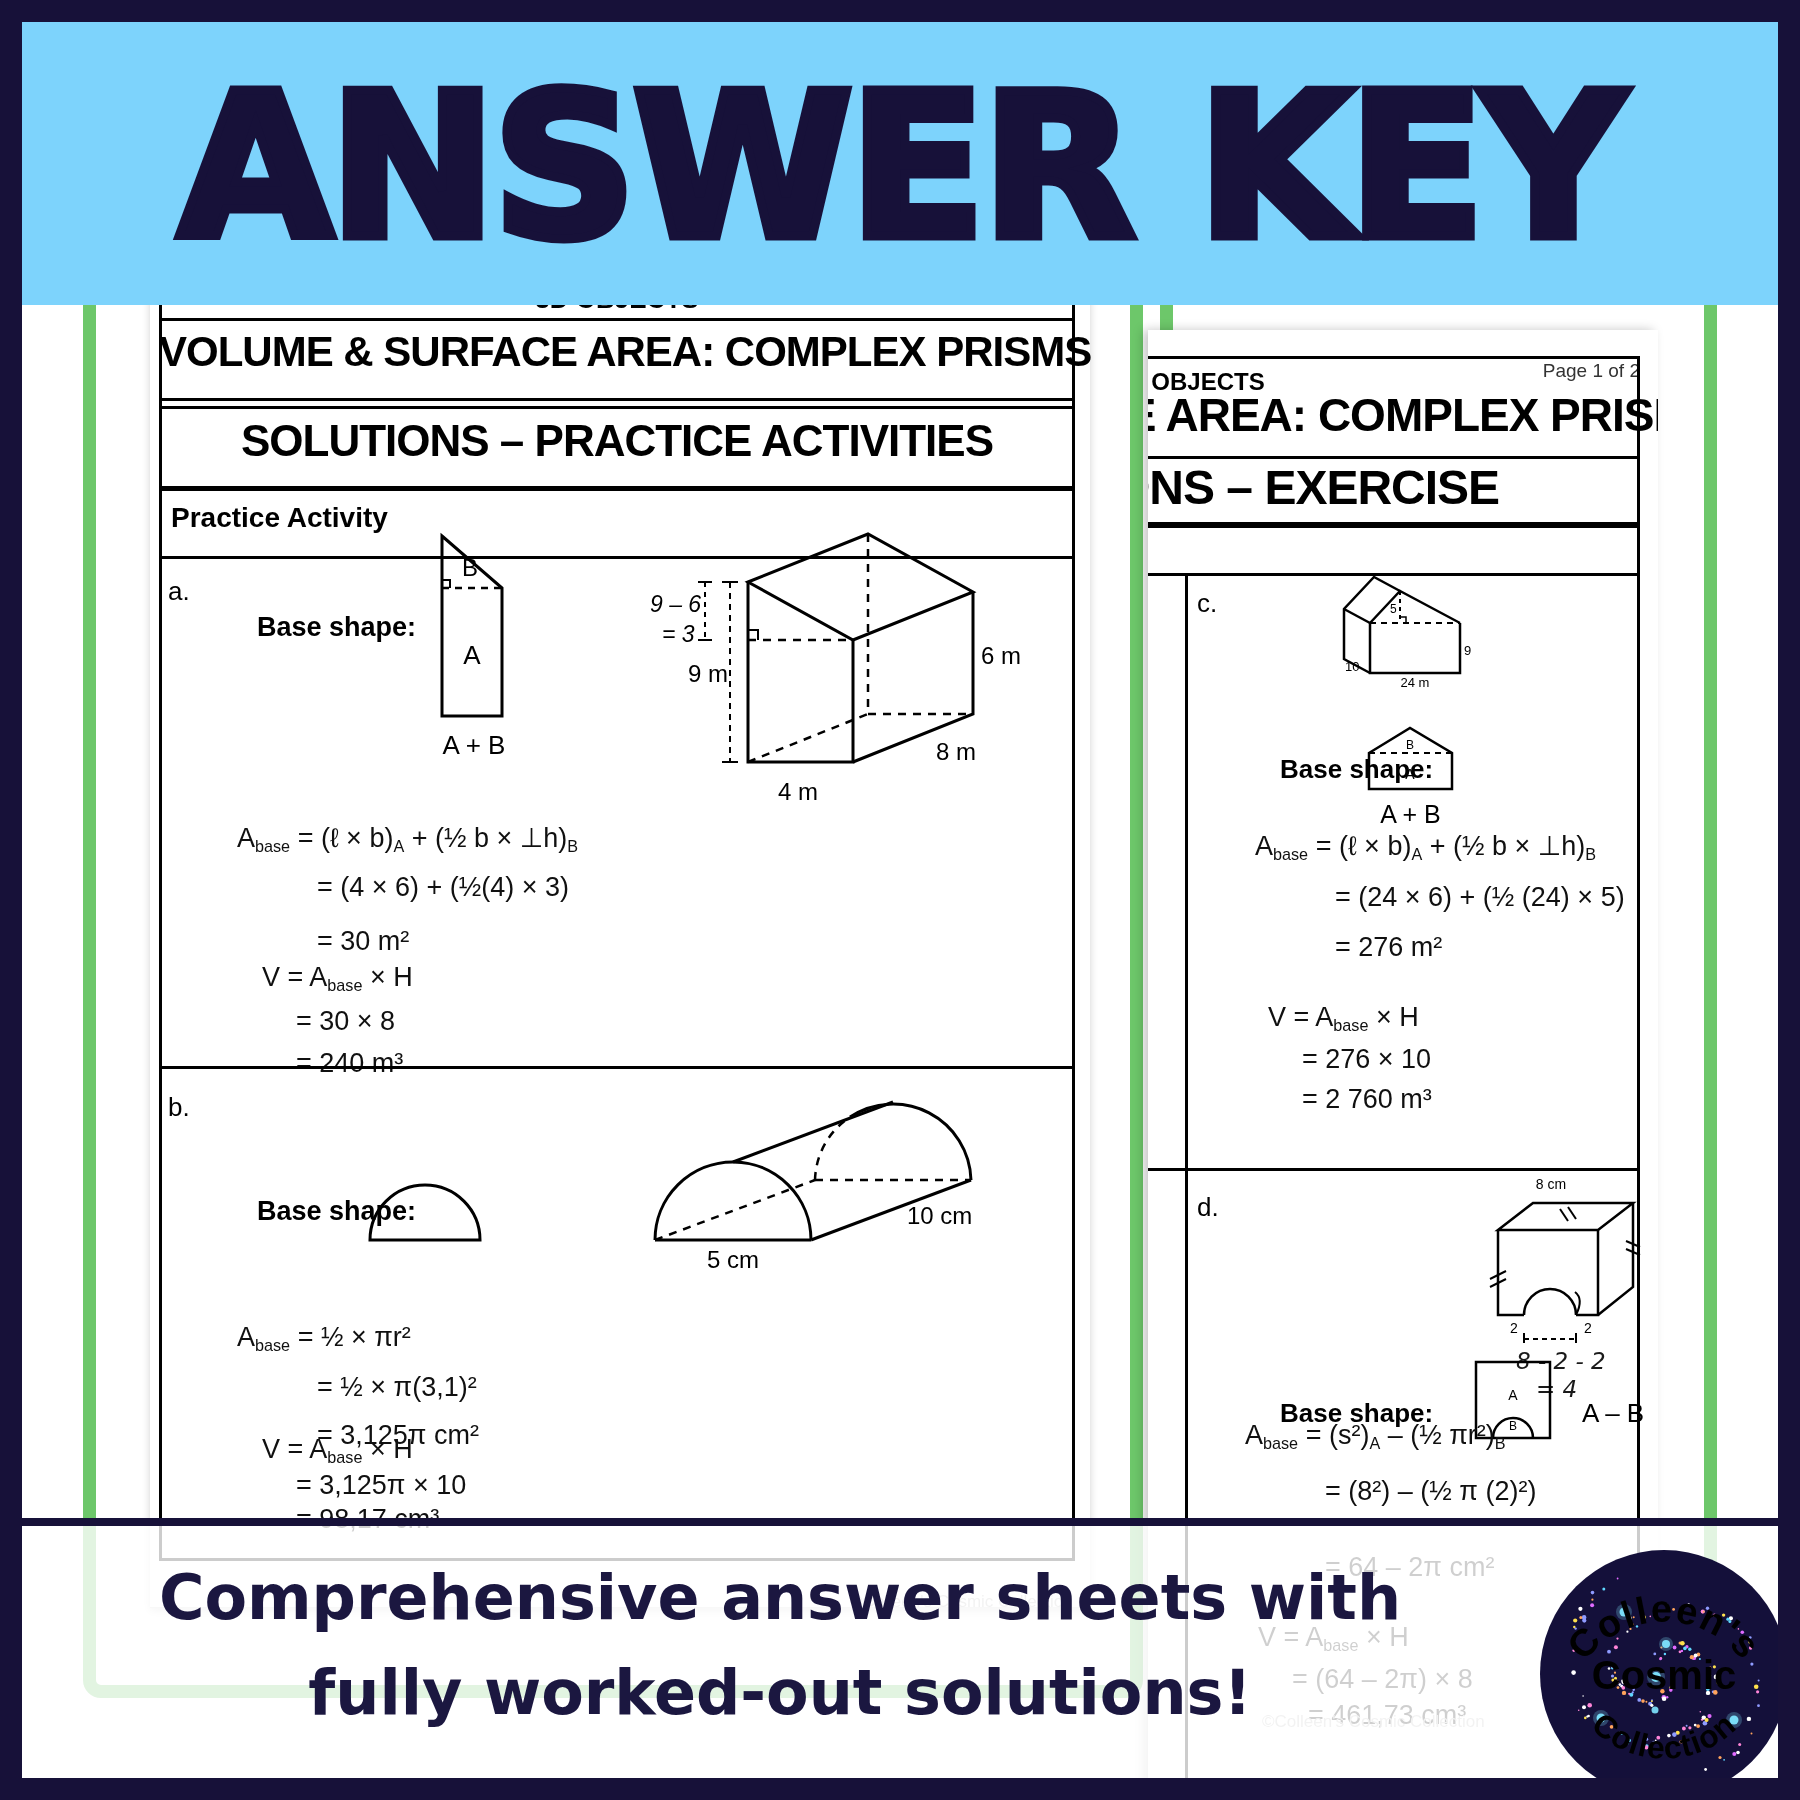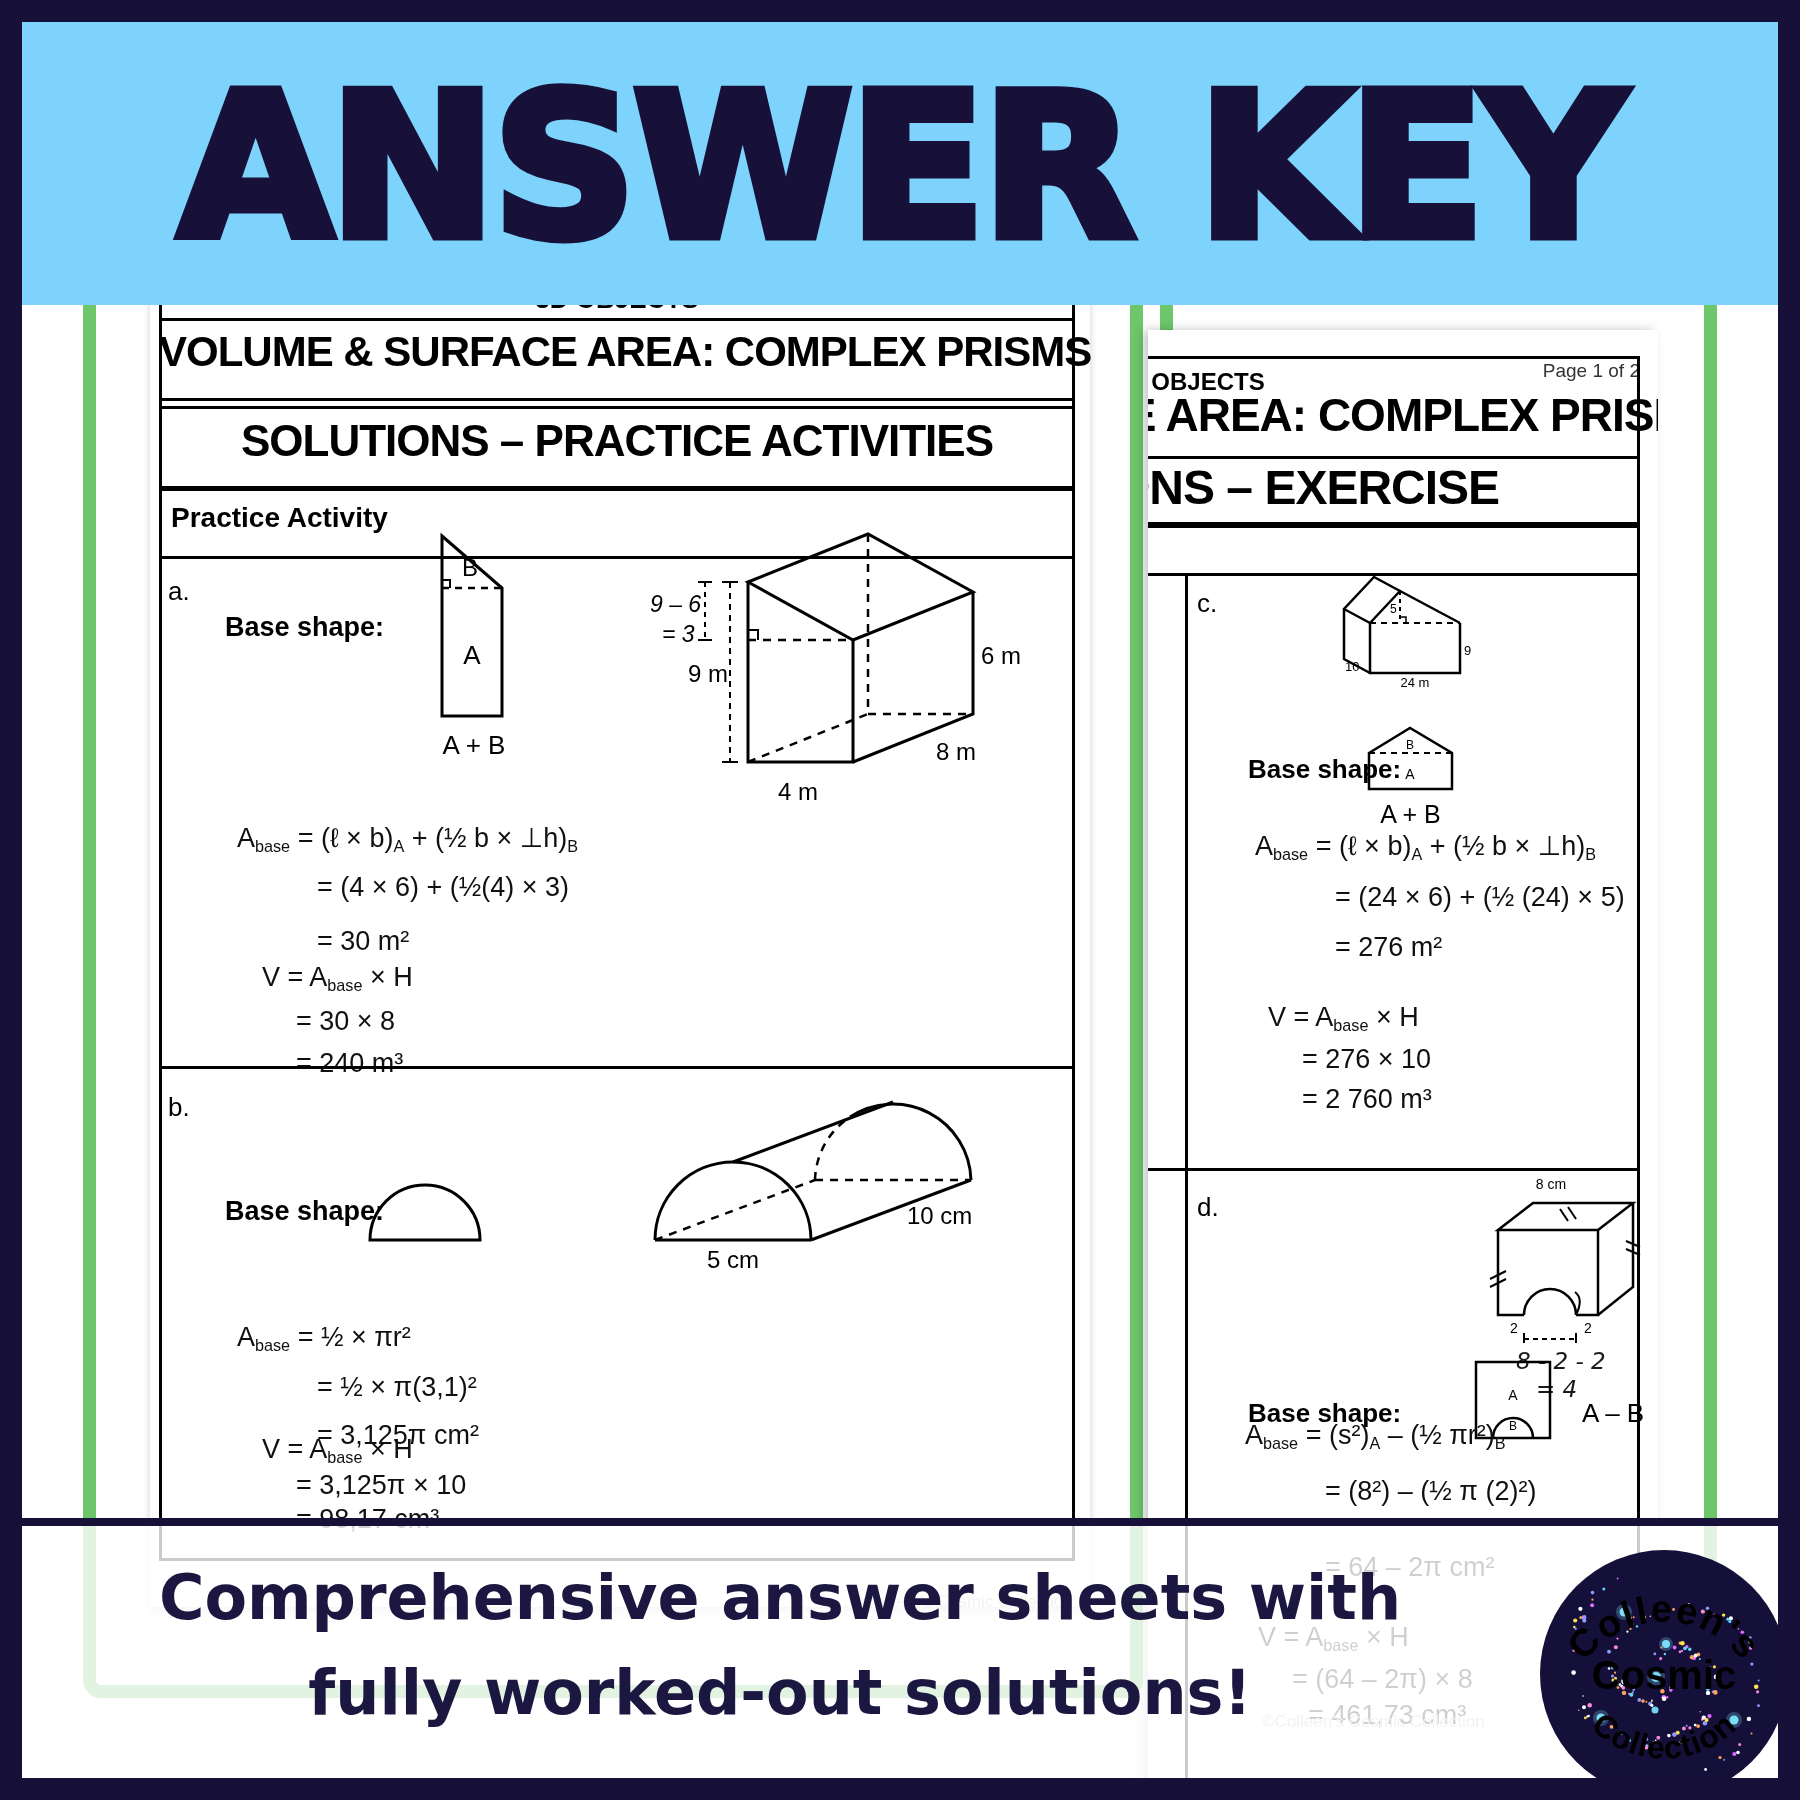--- a/index.html
+++ b/index.html
@@ -24,21 +24,21 @@
   
   .page { background:#ffffff; z-index:2; }
   .page-right { z-index:3; overflow:hidden; box-shadow:-5px 0 10px rgba(0,0,0,0.22); }
   .page-left  { box-shadow:0 3px 8px rgba(0,0,0,0.18); border-bottom:1px solid #d9d9d9; }
   .hline { background:#000; z-index:4; }
   .vline { background:#000; z-index:4; }
   .doc-center { text-align:center; white-space:nowrap; color:#000; }
   .doc-title { font-weight:bold; letter-spacing:-1px; }
   .fl { position:absolute; font-size:27px; color:#101010; white-space:nowrap; }
   .fl sub { font-size:60%; vertical-align:-0.3em; }
-  .shape-label { font-weight:bold; font-size:27px; color:#000; white-space:nowrap; }
+  .shape-label { font-weight:bold; font-size:27px; color:#000; white-space:nowrap;margin-left:32px; }
   .hand { font-family:"DejaVu Sans", sans-serif; font-style:italic; font-size:23px; color:#1a1a1a; white-space:nowrap; }
   .watermark { font-size:17px; color:#bdbdbd; white-space:nowrap; z-index:5; }
   svg text { font-family:"Liberation Sans", sans-serif; fill:#000; }
   
   .navy-line { left:22px; top:1518px; width:1756px; height:8px; background:#171139; z-index:20; }
   .bottom-overlay { left:22px; top:1526px; width:1756px; height:254px;
                     background:rgba(255,255,255,0.80); z-index:15; }
   .caption { left:120px; width:1320px; text-align:center; z-index:30;
              font-family:"DejaVu Sans", sans-serif; font-weight:bold; color:#1b1740;
              font-size:62px; letter-spacing:0px; white-space:nowrap; }

